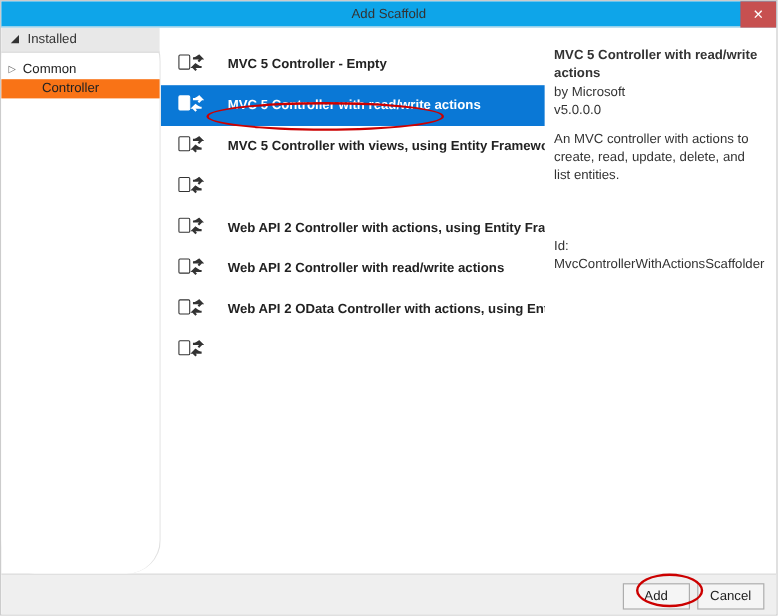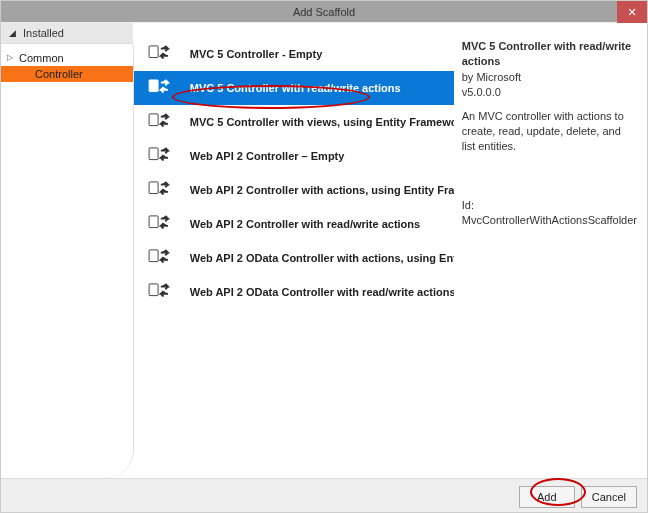--- a/index.html
+++ b/index.html
@@ -7,21 +7,21 @@
     font-family: "Segoe UI", Tahoma, sans-serif;
     font-size: 11px;
     background: #fff;
     width: 648px;
     height: 513px;
     overflow: hidden;
     border: 1px solid #ccc;
   }
   .titlebar {
     height: 22px;
-    background: #a3a3a3;
+    background: #0ea5e9;
     display: flex;
     align-items: center;
     justify-content: center;
     position: relative;
     border-bottom: 1px solid #eee;
   }
   .titlebar-title { font-size: 11px; color: #333; }
   .close-btn {
     position: absolute;
     right: 0; top: 0;
@@ -223,21 +223,20 @@
               <path class="arrow2" d="M22 12 L14 12 L17 9 M14 12 L17 15" stroke="#333" stroke-width="2" fill="none"></path>
             </svg>
             <span class="label">MVC 5 Controller with views, using Entity Framework</span>
           </div>
           <div class="list-item">
             <svg class="scf-icon" viewBox="0 0 24 20">
               <rect class="paper" x="1" y="1" width="10" height="13" rx="1"></rect>
               <path class="arrow1" d="M14 4 L22 4 L19 1 M22 4 L19 7" stroke="#333" stroke-width="2" fill="none"></path>
               <path class="arrow2" d="M22 12 L14 12 L17 9 M14 12 L17 15" stroke="#333" stroke-width="2" fill="none"></path>
             </svg>
-            <span class="label">Web API 2 Controller – Empty</span>
           </div>
           <div class="list-item">
             <svg class="scf-icon" viewBox="0 0 24 20">
               <rect class="paper" x="1" y="1" width="10" height="13" rx="1"></rect>
               <path class="arrow1" d="M14 4 L22 4 L19 1 M22 4 L19 7" stroke="#333" stroke-width="2" fill="none"></path>
               <path class="arrow2" d="M22 12 L14 12 L17 9 M14 12 L17 15" stroke="#333" stroke-width="2" fill="none"></path>
             </svg>
             <span class="label">Web API 2 Controller with actions, using Entity Framework</span>
           </div>
           <div class="list-item">
@@ -255,21 +254,20 @@
               <path class="arrow2" d="M22 12 L14 12 L17 9 M14 12 L17 15" stroke="#333" stroke-width="2" fill="none"></path>
             </svg>
             <span class="label">Web API 2 OData Controller with actions, using Entity Framework</span>
           </div>
           <div class="list-item">
             <svg class="scf-icon" viewBox="0 0 24 20">
               <rect class="paper" x="1" y="1" width="10" height="13" rx="1"></rect>
               <path class="arrow1" d="M14 4 L22 4 L19 1 M22 4 L19 7" stroke="#333" stroke-width="2" fill="none"></path>
               <path class="arrow2" d="M22 12 L14 12 L17 9 M14 12 L17 15" stroke="#333" stroke-width="2" fill="none"></path>
             </svg>
-            <span class="label">Web API 2 OData Controller with read/write actions</span>
           </div>
         </div>
 
       <div class="details-pane">
         <div class="details-title">MVC 5 Controller with read/write actions</div>
         <div class="details-by">by Microsoft</div>
         <div class="details-ver">v5.0.0.0</div>
         <div class="details-desc">An MVC controller with actions to create, read, update, delete, and list entities.</div>
         <div class="details-id">Id: MvcControllerWithActionsScaffolder</div>
       </div>

